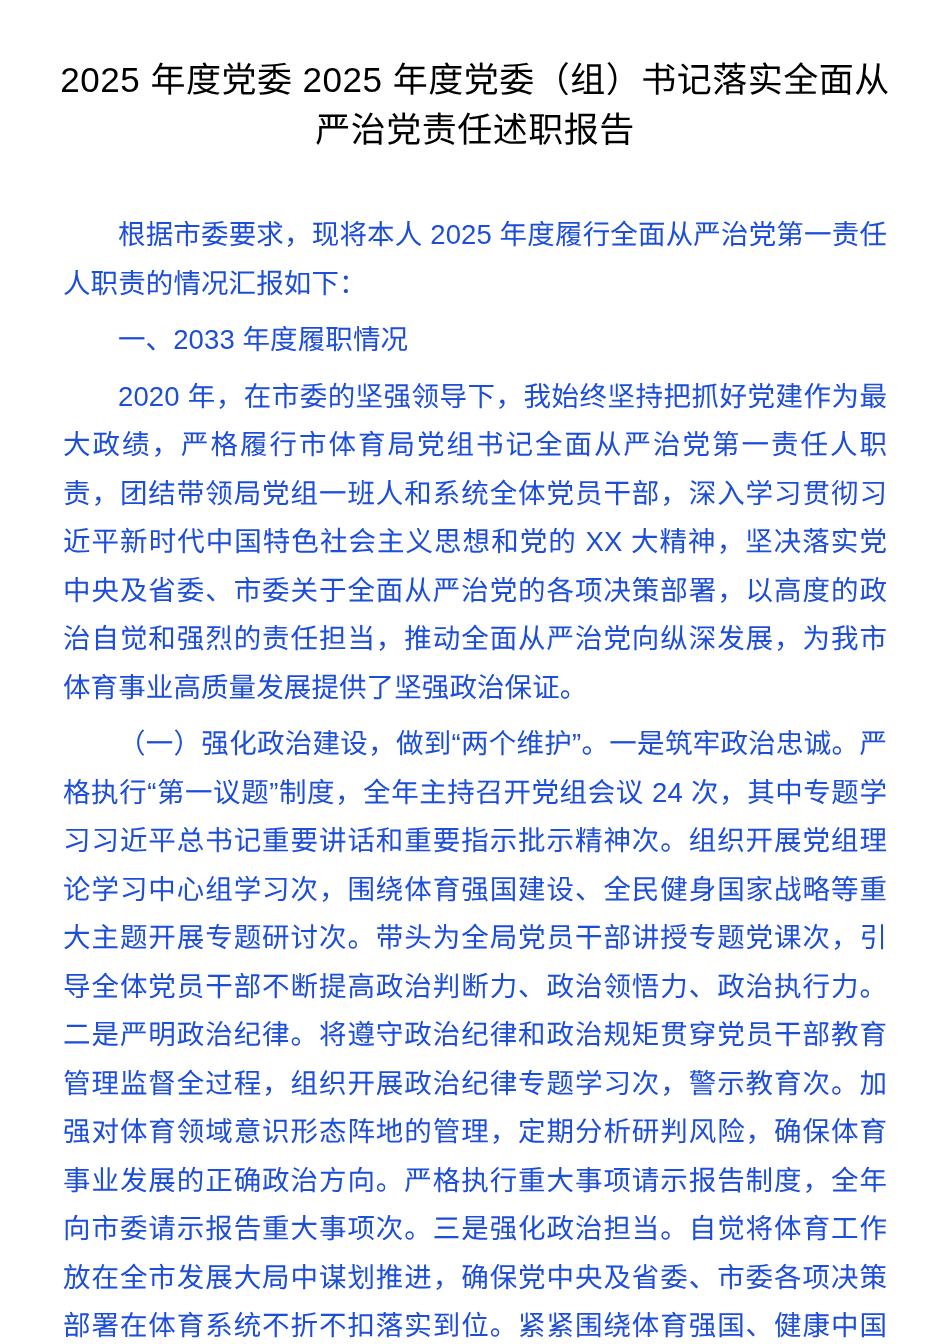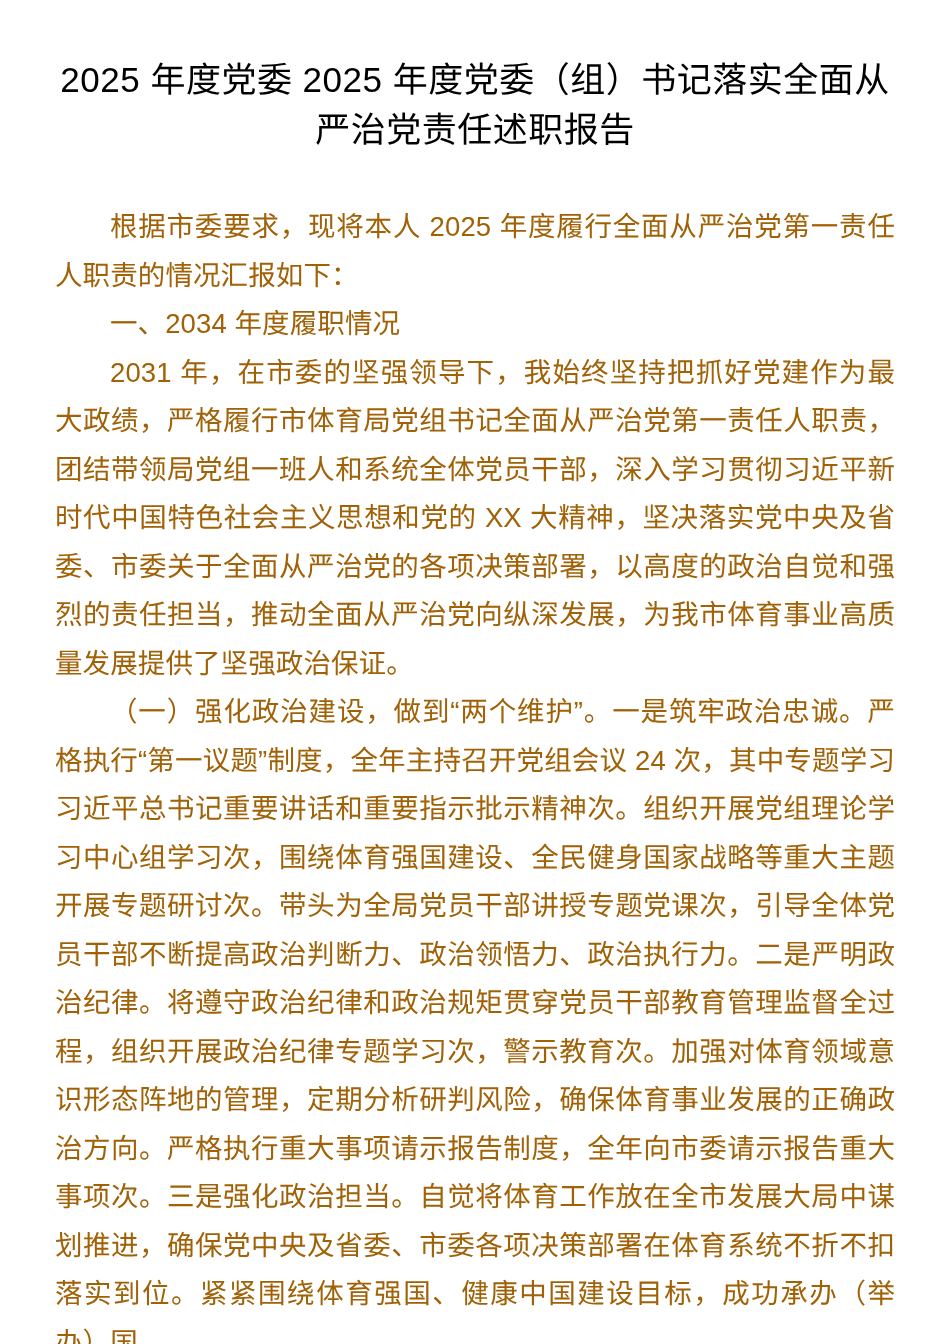--- a/index.html
+++ b/index.html
@@ -35,26 +35,26 @@
     margin: 0;
     padding-top: 55px;
     color: #000000;
   }
   .spacer-after-title {
     height: 48px;
   }
   p.para {
     font-size: 27.5px;
     line-height: 48.5px;
-    margin: 0;
+    margin: 8px;
     text-align: justify;
     text-justify: inter-ideograph;
     text-indent: 2em;
     letter-spacing: 0.1px;
-    color: #a16207;
+    color: #1d4ed8;
     word-break: break-all;
   }
   b, strong, .bold {
     font-weight: 400;
   }
 </style>
 </head>
 <body>
 
 <div class="page">
@@ -63,21 +63,21 @@
 
     <h1 class="doc-title">
       <span>2025 年度党委 2025 年度党委（组）书记落实全面从</span>
       <span>严治党责任述职报告</span>
     </h1>
 
     <div class="spacer-after-title"></div>
 
     <p class="para">根据市委要求，现将本人 2025 年度履行全面从严治党第一责任人职责的情况汇报如下：</p>
 
-    <p class="para">一、2034 年度履职情况</p>
+    <p class="para">一、2033 年度履职情况</p>
 
-    <p class="para">2031 年，在市委的坚强领导下，我始终坚持把抓好党建作为最大政绩，严格履行市体育局党组书记全面从严治党第一责任人职责，团结带领局党组一班人和系统全体党员干部，深入学习贯彻习近平新时代中国特色社会主义思想和党的 XX 大精神，坚决落实党中央及省委、市委关于全面从严治党的各项决策部署，以高度的政治自觉和强烈的责任担当，推动全面从严治党向纵深发展，为我市体育事业高质量发展提供了坚强政治保证。</p>
+    <p class="para">2020 年，在市委的坚强领导下，我始终坚持把抓好党建作为最大政绩，严格履行市体育局党组书记全面从严治党第一责任人职责，团结带领局党组一班人和系统全体党员干部，深入学习贯彻习近平新时代中国特色社会主义思想和党的 XX 大精神，坚决落实党中央及省委、市委关于全面从严治党的各项决策部署，以高度的政治自觉和强烈的责任担当，推动全面从严治党向纵深发展，为我市体育事业高质量发展提供了坚强政治保证。</p>
 
     <p class="para"><span>（一）强化政治建设，做到“两个维护”。</span><span class="bold">一是</span><span>筑牢政治忠诚。严格执行“第一议题”制度，全年主持召开党组会议 24 次，其中专题学习习近平总书记重要讲话和重要指示批示精神次。组织开展党组理论学习中心组学习次，围绕体育强国建设、全民健身国家战略等重大主题开展专题研讨次。带头为全局党员干部讲授专题党课次，引导全体党员干部不断提高政治判断力、政治领悟力、政治执行力。</span><span class="bold">二是</span><span>严明政治纪律。将遵守政治纪律和政治规矩贯穿党员干部教育管理监督全过程，组织开展政治纪律专题学习次，警示教育次。加强对体育领域意识形态阵地的管理，定期分析研判风险，确保体育事业发展的正确政治方向。严格执行重大事项请示报告制度，全年向市委请示报告重大事项次。</span><span class="bold">三是</span><span>强化政治担当。自觉将体育工作放在全市发展大局中谋划推进，确保党中央及省委、市委各项决策部署在体育系统不折不扣落实到位。紧紧围绕体育强国、健康中国建设目标，成功承办（举办）国</span></p>
 
   </div>
 
 </div>
 
 </body></html>

